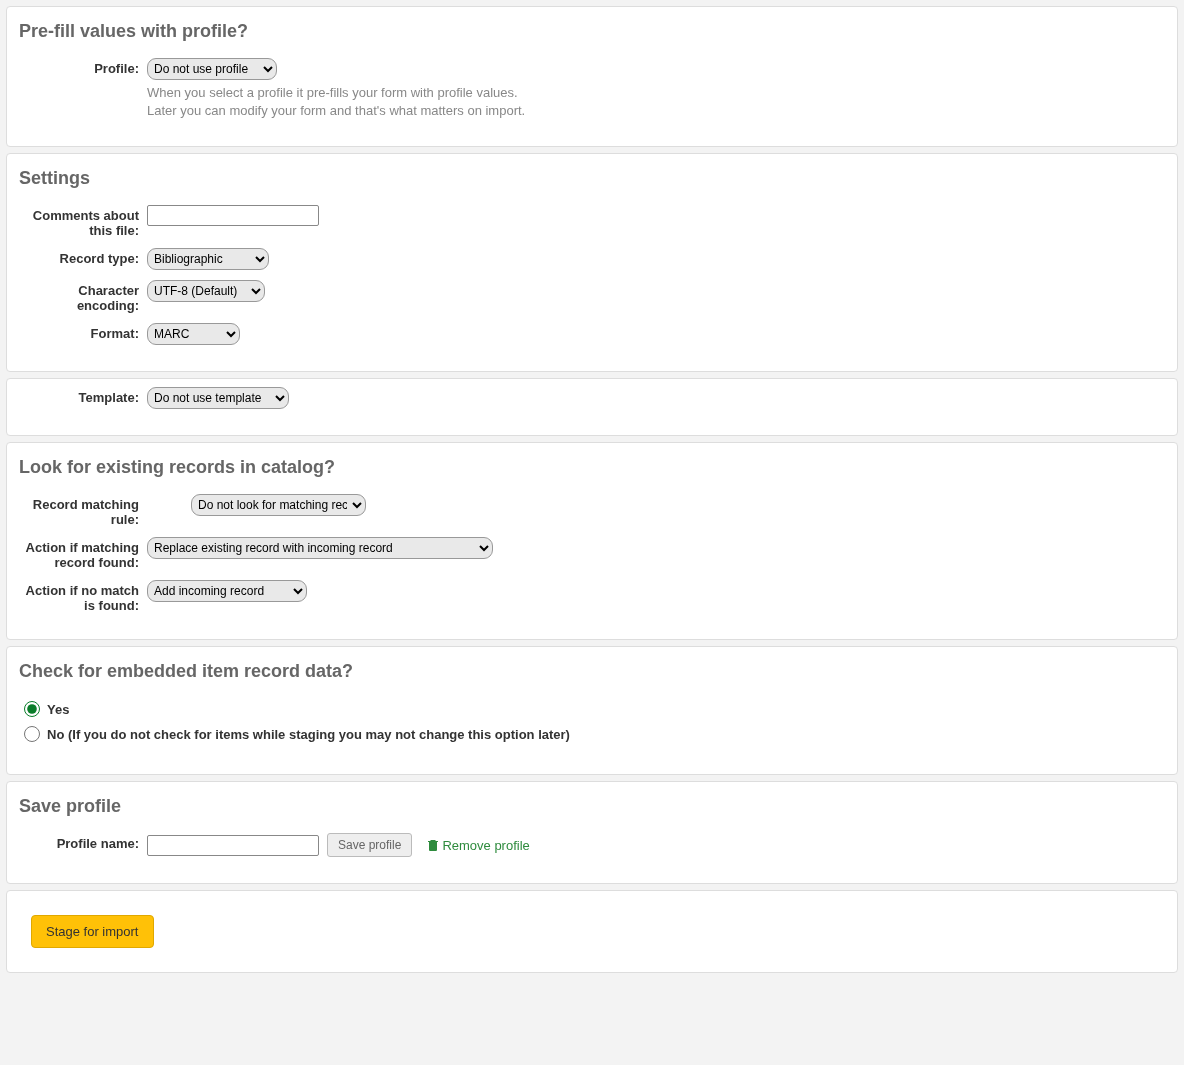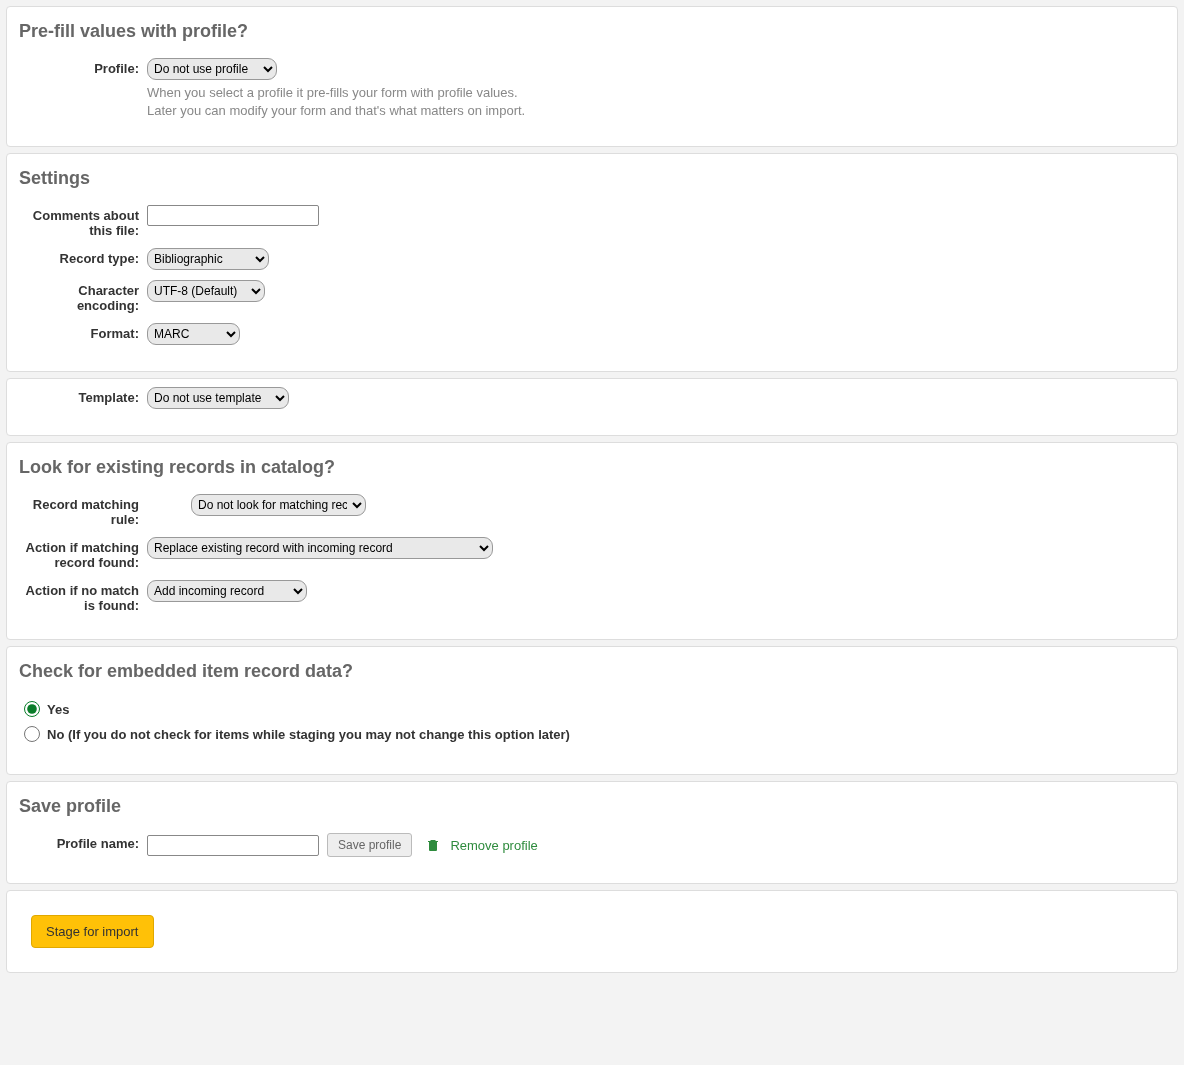--- a/index.html
+++ b/index.html
@@ -100,21 +100,21 @@
     cursor: pointer;
     font-family: inherit;
   }
   .link-action {
     color: #2e8b3d;
     text-decoration: none;
     font-size: 13px;
     margin-left: 16px;
     display: inline-flex;
     align-items: center;
-    gap: 12px;
+    gap: 4px;
   }
   .trash-icon {
     display: inline-block;
     width: 10px;
     height: 12px;
   }
   .submit-panel {
     background: #fff;
     border: 1px solid #ddd;
     border-radius: 4px;

